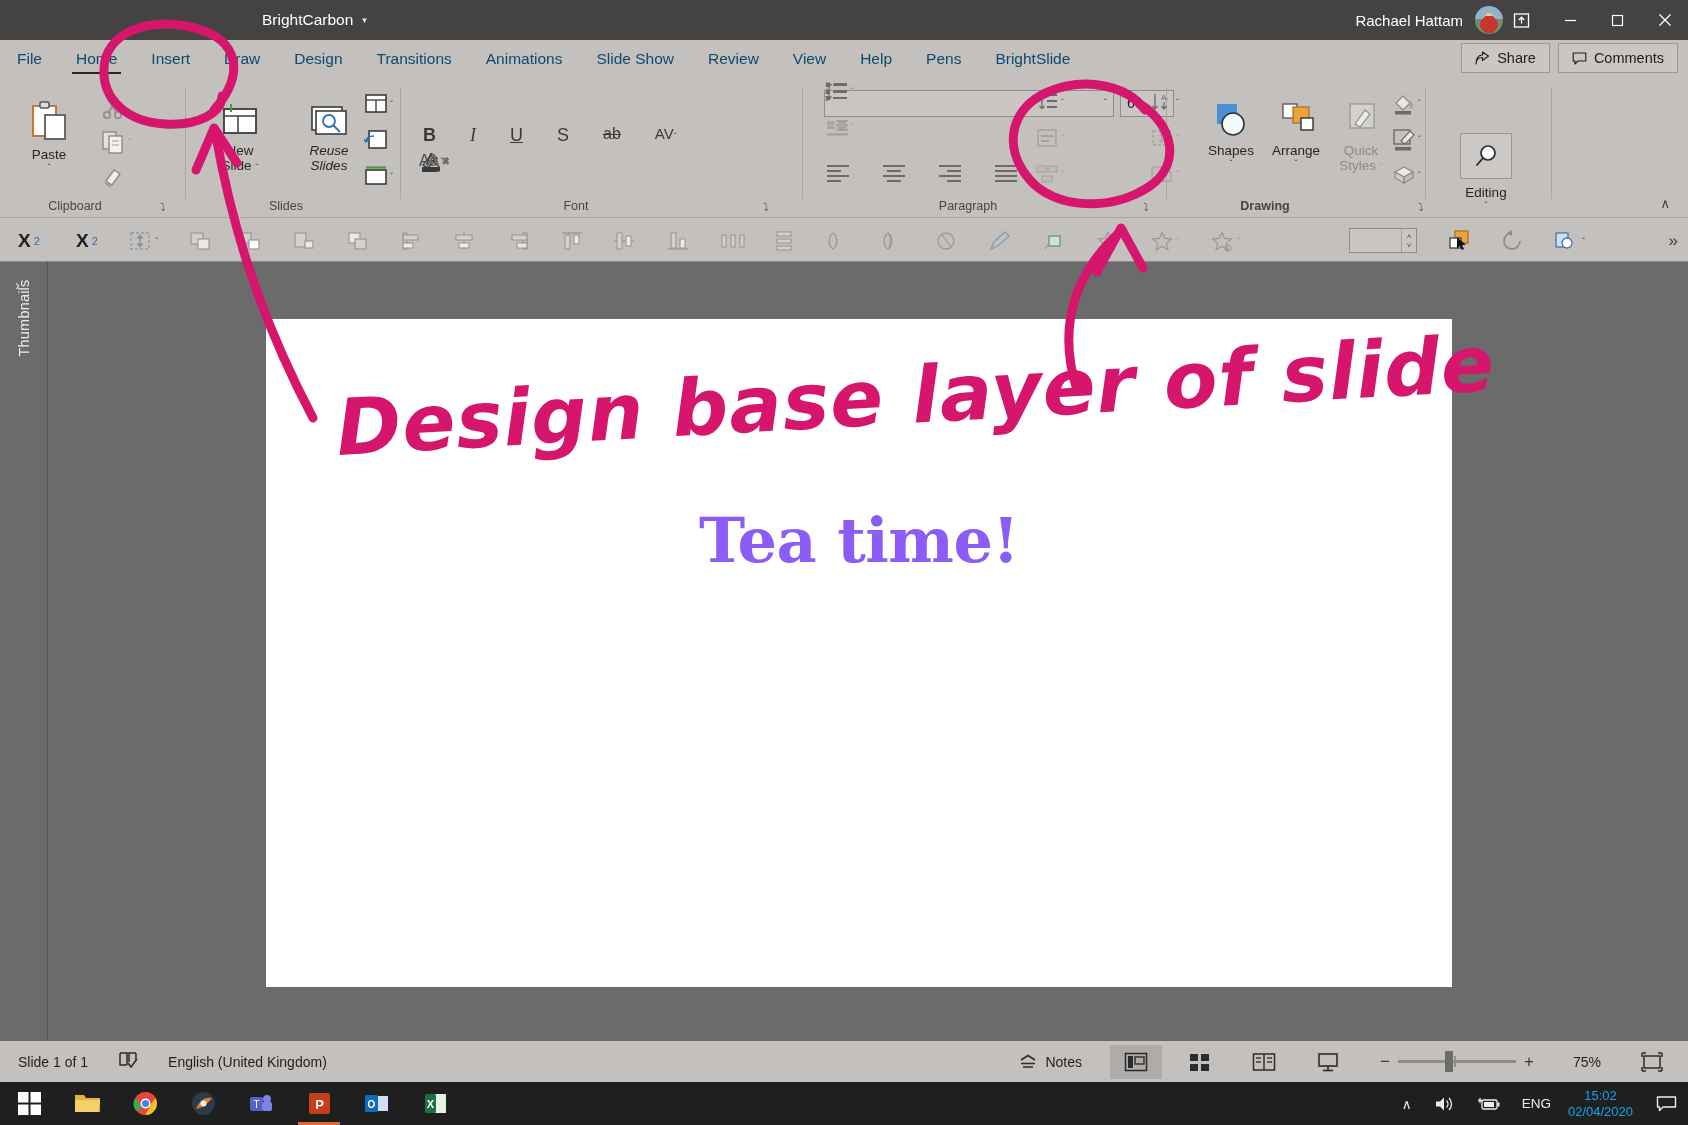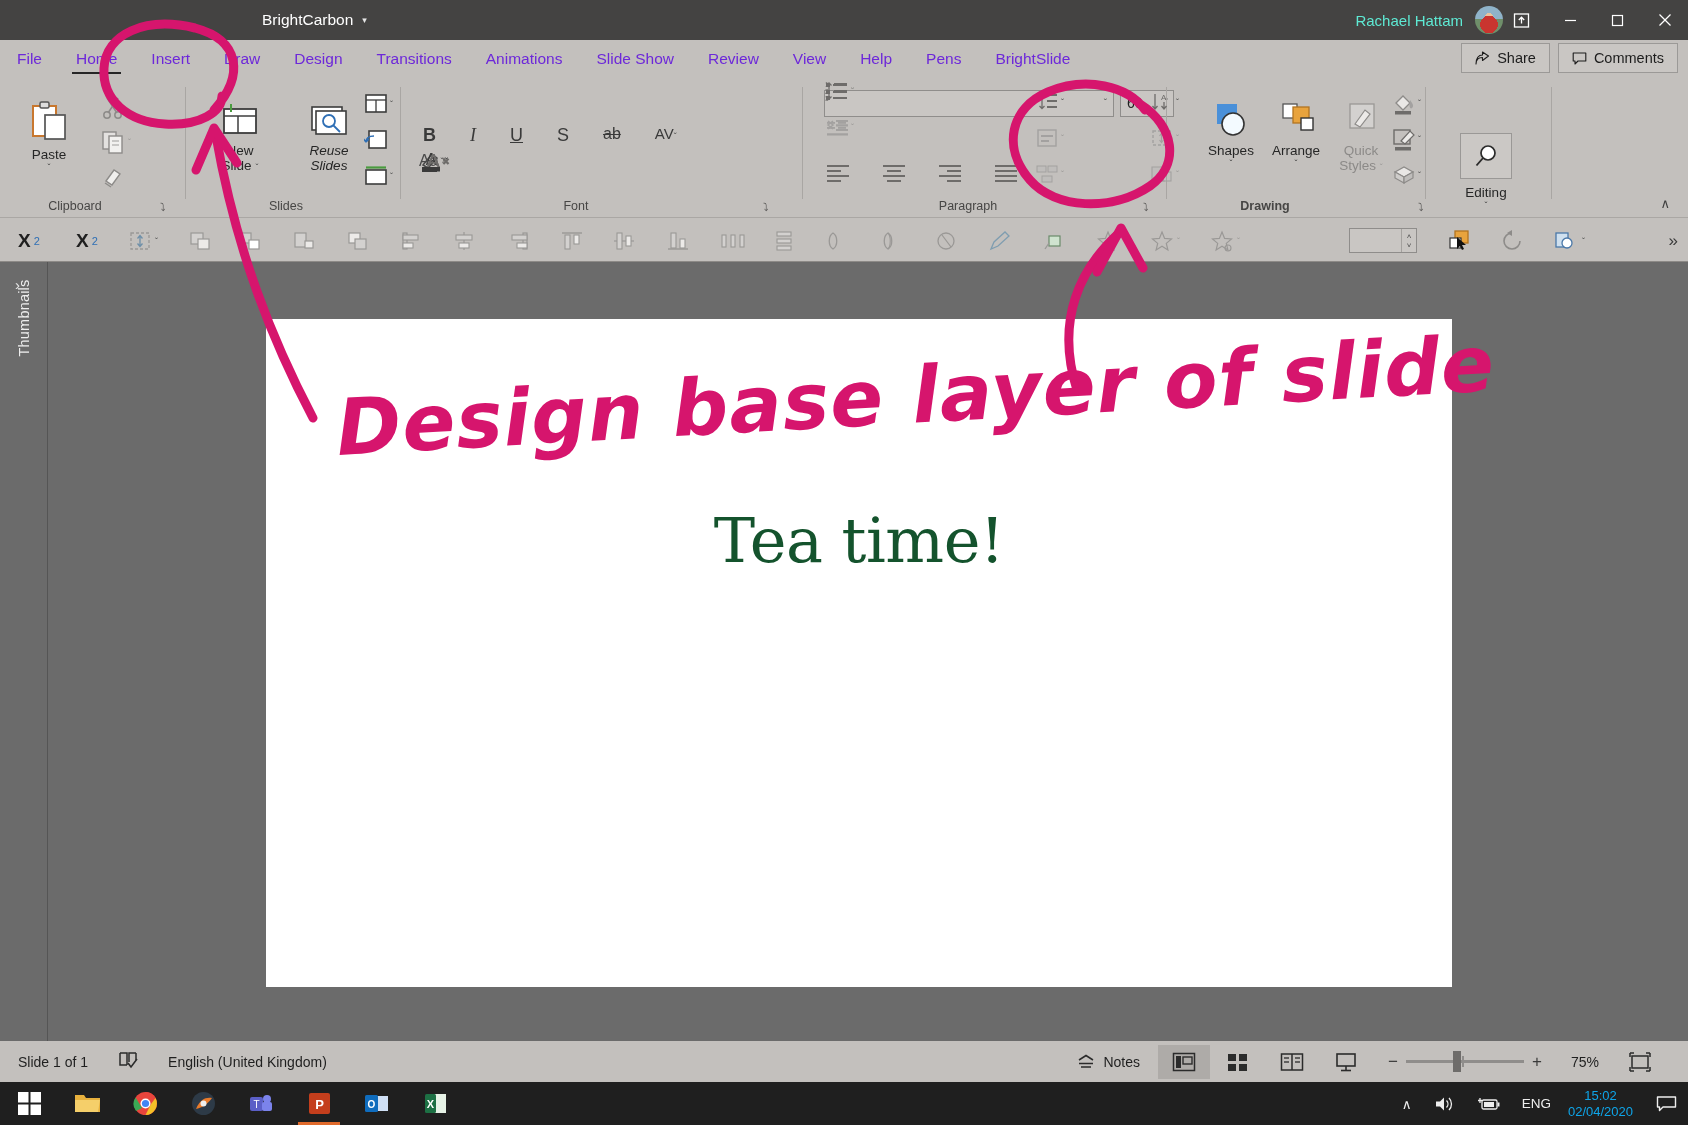--- a/index.html
+++ b/index.html
@@ -24,21 +24,21 @@
   .tb-caret { font-size:9px; color:#e6e6e6; }
   .searchbox {
     position:absolute; left:632px; top:7px; width:442px; height:26px;
     background:#5d5c5b; display:flex; align-items:center; gap:10px;
     padding-left:12px;
   }
   .searchbox .lbl { color:#d7d7d7; font-size:14px; }
   .tb-user {
     position:absolute; right:185px; top:0; height:40px;
     display:flex; align-items:center; gap:12px;
-    color:#5eead4; font-size:15px;
+    color:#ffffff; font-size:15px;
   }
   .avatar {
     width:28px; height:28px; border-radius:50%;
     background:
       radial-gradient(circle at 50% 66%, #c9352f 0 38%, transparent 38%),
       radial-gradient(circle at 50% 40%, #e8c39c 0 20%, transparent 20%),
       linear-gradient(#8fb3c9 0 48%, #6f8f6a 48% 100%);
     overflow:hidden;
   }
   .winbtns { position:absolute; right:0; top:0; height:40px; display:flex; }
@@ -48,21 +48,21 @@
   }
   .winbtn.restore-up { width:52px; }
 
   
   .ribbon-tabs {
     position:absolute; top:40px; left:0; width:1688px; height:37px;
     background:#c3c0bd; display:flex; align-items:center;
   }
   .rtab {
     height:37px; padding:0 17px; display:flex; align-items:center;
-    font-size:15.5px; color:#6d28d9; position:relative;
+    font-size:15.5px; color:#0c4a6e; position:relative;
   }
   .rtab.active { font-weight:400; }
   .rtab.active::after {
     content:""; position:absolute; left:13px; right:13px; bottom:3px;
     height:2.5px; background:#262626;
   }
   .tab-right { position:absolute; right:10px; top:3px; display:flex; gap:8px; }
   .pillbtn {
     height:30px; padding:0 13px; background:#c9c6c3;
     border:1px solid #9b9997; display:flex; align-items:center; gap:7px;
@@ -146,35 +146,35 @@
   .canvas {
     position:absolute; top:262px; left:48px; width:1640px; height:779px;
     background:#6b6b6b;
   }
   .slide {
     position:absolute; left:218px; top:57px; width:1186px; height:668px;
     background:#fff;
   }
   .slide-title {
     position:absolute; left:0; top:185px; width:100%; text-align:center;
-    font-family:"DejaVu Serif", serif; font-weight:normal;
-    font-size:62px; color:#14532d; letter-spacing:-.5px;
+    font-family:"DejaVu Serif", serif; font-weight:bold;
+    font-size:62px; color:#8b5cf6; letter-spacing:-.5px;
   }
 
   
   .ink { position:absolute; left:0; top:0; pointer-events:none; }
 
   
   .statusbar {
     position:absolute; top:1041px; left:0; width:1688px; height:41px;
     background:#c3c0bd; display:flex; align-items:center;
     font-size:14px; color:#1f1f1f;
   }
   .sb-left { position:absolute; left:18px; display:flex; align-items:center; gap:30px; }
-  .sb-right { position:absolute; right:22px; display:flex; align-items:center; gap:2px; }
+  .sb-right { position:absolute; right:10px; display:flex; align-items:center; gap:12px; }
   .viewbtn {
     width:52px; height:34px; display:flex; align-items:center; justify-content:center;
   }
   .viewbtn.sel { background:#aeaba8; }
   .notesbtn { display:flex; align-items:center; gap:8px; padding:0 16px; font-size:14px; }
   .zoomslider { display:flex; align-items:center; gap:0; margin:0 6px; }
   .zs-track { position:relative; width:118px; height:3px; background:#8f8d8b; }
   .zs-mid { position:absolute; left:56px; top:-4px; width:2px; height:11px; background:#8f8d8b; }
   .zs-thumb { position:absolute; left:47px; top:-9px; width:8px; height:21px; background:#6e6c6a; }
   .zs-sign { width:26px; text-align:center; font-size:17px; color:#3a3a3a; }

